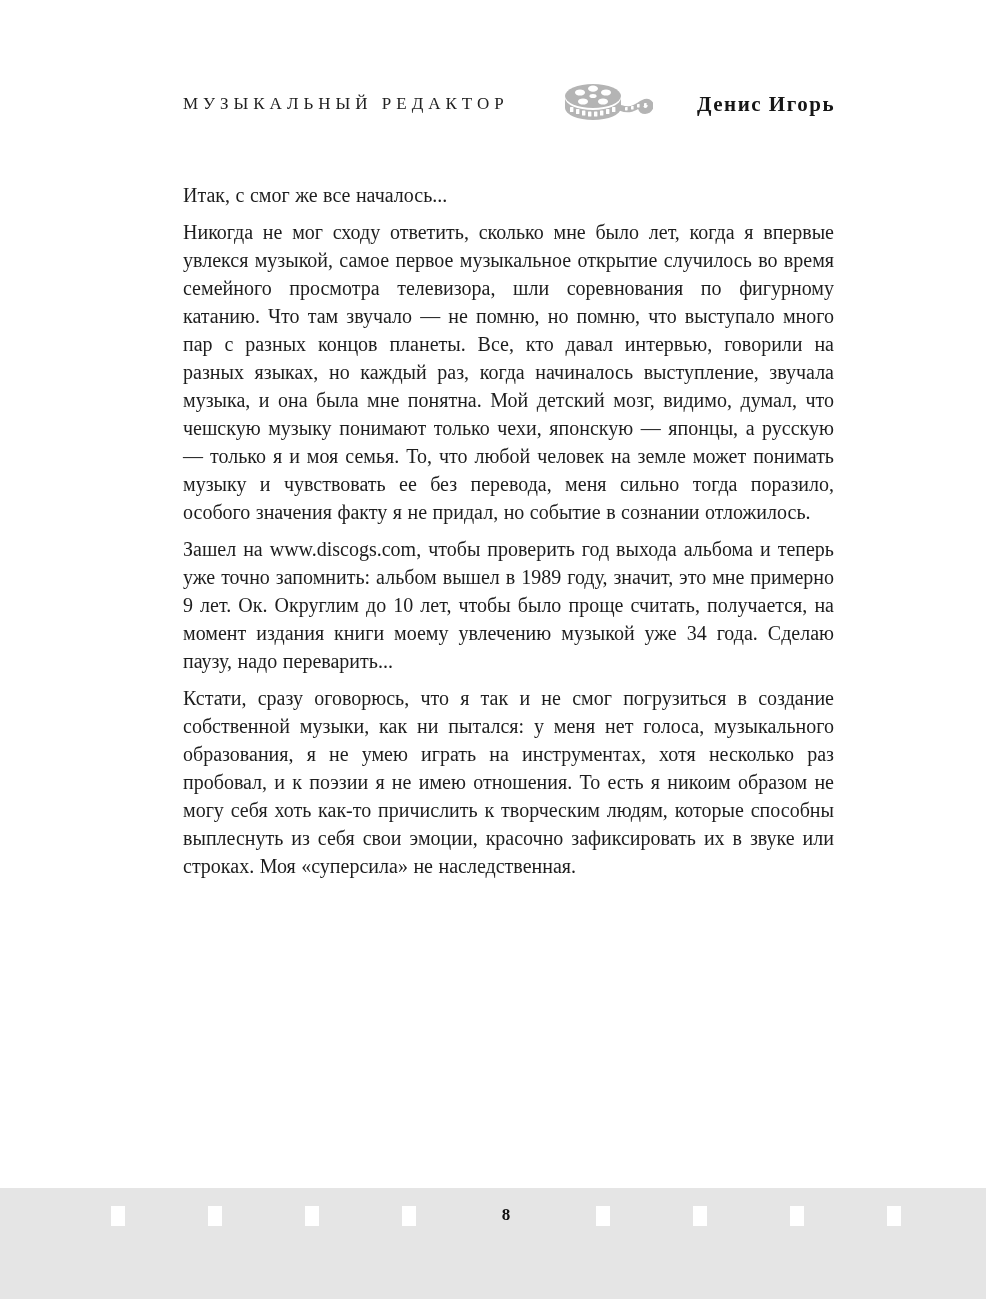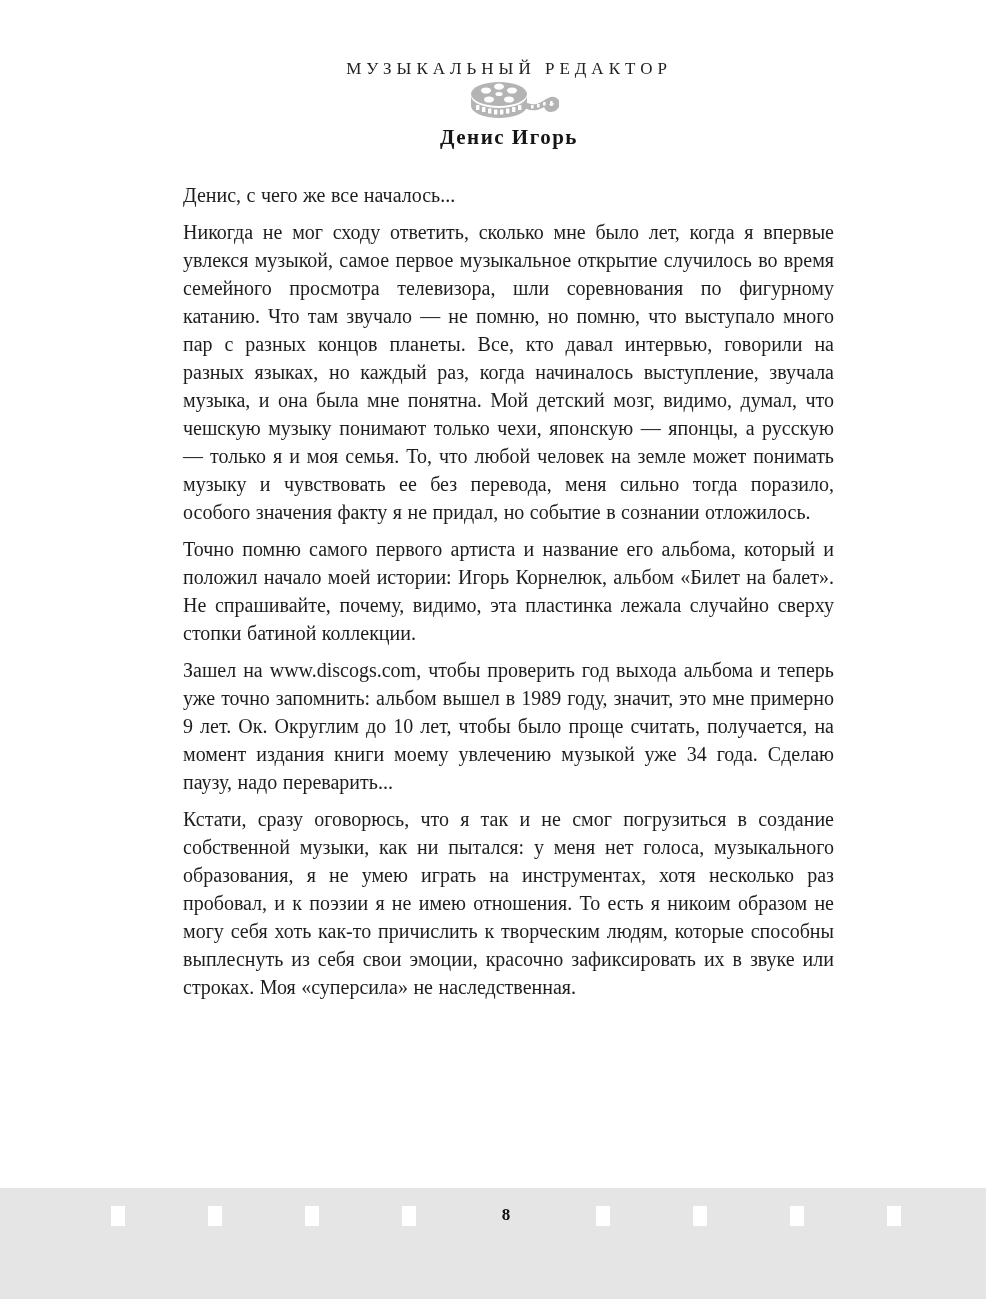--- a/index.html
+++ b/index.html
@@ -15,22 +15,21 @@
 
   
   .running-head {
     position: absolute;
     left: 183px;
     top: 80px;
     width: 652px;
     height: 48px;
     display: flex;
     align-items: center;
-    justify-content: center;
-    flex-direction: column;
+    justify-content: space-between;
   }
   .running-title {
     font-size: 17px;
     letter-spacing: 5px;
     white-space: nowrap;
     color: #222222;
   }
   .reel-icon {
     flex: 0 0 auto;
     margin-left: 38px;
@@ -129,23 +128,22 @@
           <rect x="76" y="23" width="2.6" height="3.4" rx="0.4"></rect>
           <rect x="83" y="22" width="2.6" height="3.4" rx="0.4"></rect>
         </g>
       </svg>
     </span>
 
     <span class="author">Денис Игорь</span>
   </div>
 
   <div class="text-block">
-    <p>Денис, с чего же все началось...</p>
+    <p>Итак, с смог же все началось...</p>
     <p>Никогда не мог сходу ответить, сколько мне было лет, когда я впервые увлекся музыкой, самое первое музыкальное открытие случилось во время семейного просмотра телевизора, шли соревнования по фигурному катанию. Что там звучало — не помню, но помню, что выступало много пар с разных концов планеты. Все, кто давал интервью, говорили на разных языках, но каждый раз, когда начиналось выступление, звучала музыка, и она была мне понятна. Мой детский мозг, видимо, думал, что чешскую музыку понимают только чехи, японскую — японцы, а русскую — только я и моя семья. То, что любой человек на земле может понимать музыку и чувствовать ее без перевода, меня сильно тогда поразило, особого значения факту я не придал, но событие в сознании отложилось.</p>
-    <p>Точно помню самого первого артиста и название его альбома, который и положил начало моей истории: Игорь Корнелюк, альбом «Билет на балет». Не спрашивайте, почему, видимо, эта пластинка лежала случайно сверху стопки батиной коллекции.</p>
     <p>Зашел на www.discogs.com, чтобы проверить год выхода альбома и теперь уже точно запомнить: альбом вышел в 1989 году, значит, это мне примерно 9 лет. Ок. Округлим до 10 лет, чтобы было проще считать, получается, на момент издания книги моему увлечению музыкой уже 34 года. Сделаю паузу, надо переварить...</p>
     <p>Кстати, сразу оговорюсь, что я так и не смог погрузиться в создание собственной музыки, как ни пытался: у меня нет голоса, музыкального образования, я не умею играть на инструментах, хотя несколько раз пробовал, и к поэзии я не имею отношения. То есть я никоим образом не могу себя хоть как-то причислить к творческим людям, которые способны выплеснуть из себя свои эмоции, красочно зафиксировать их в звуке или строках. Моя «суперсила» не наследственная.</p>
   </div>
 
   <div class="footer-band">
     <div class="sprocket" style="left:111px;"></div>
     <div class="sprocket" style="left:208px;"></div>
     <div class="sprocket" style="left:305px;"></div>
     <div class="sprocket" style="left:402px;"></div>
     <span class="page-number">8</span>

